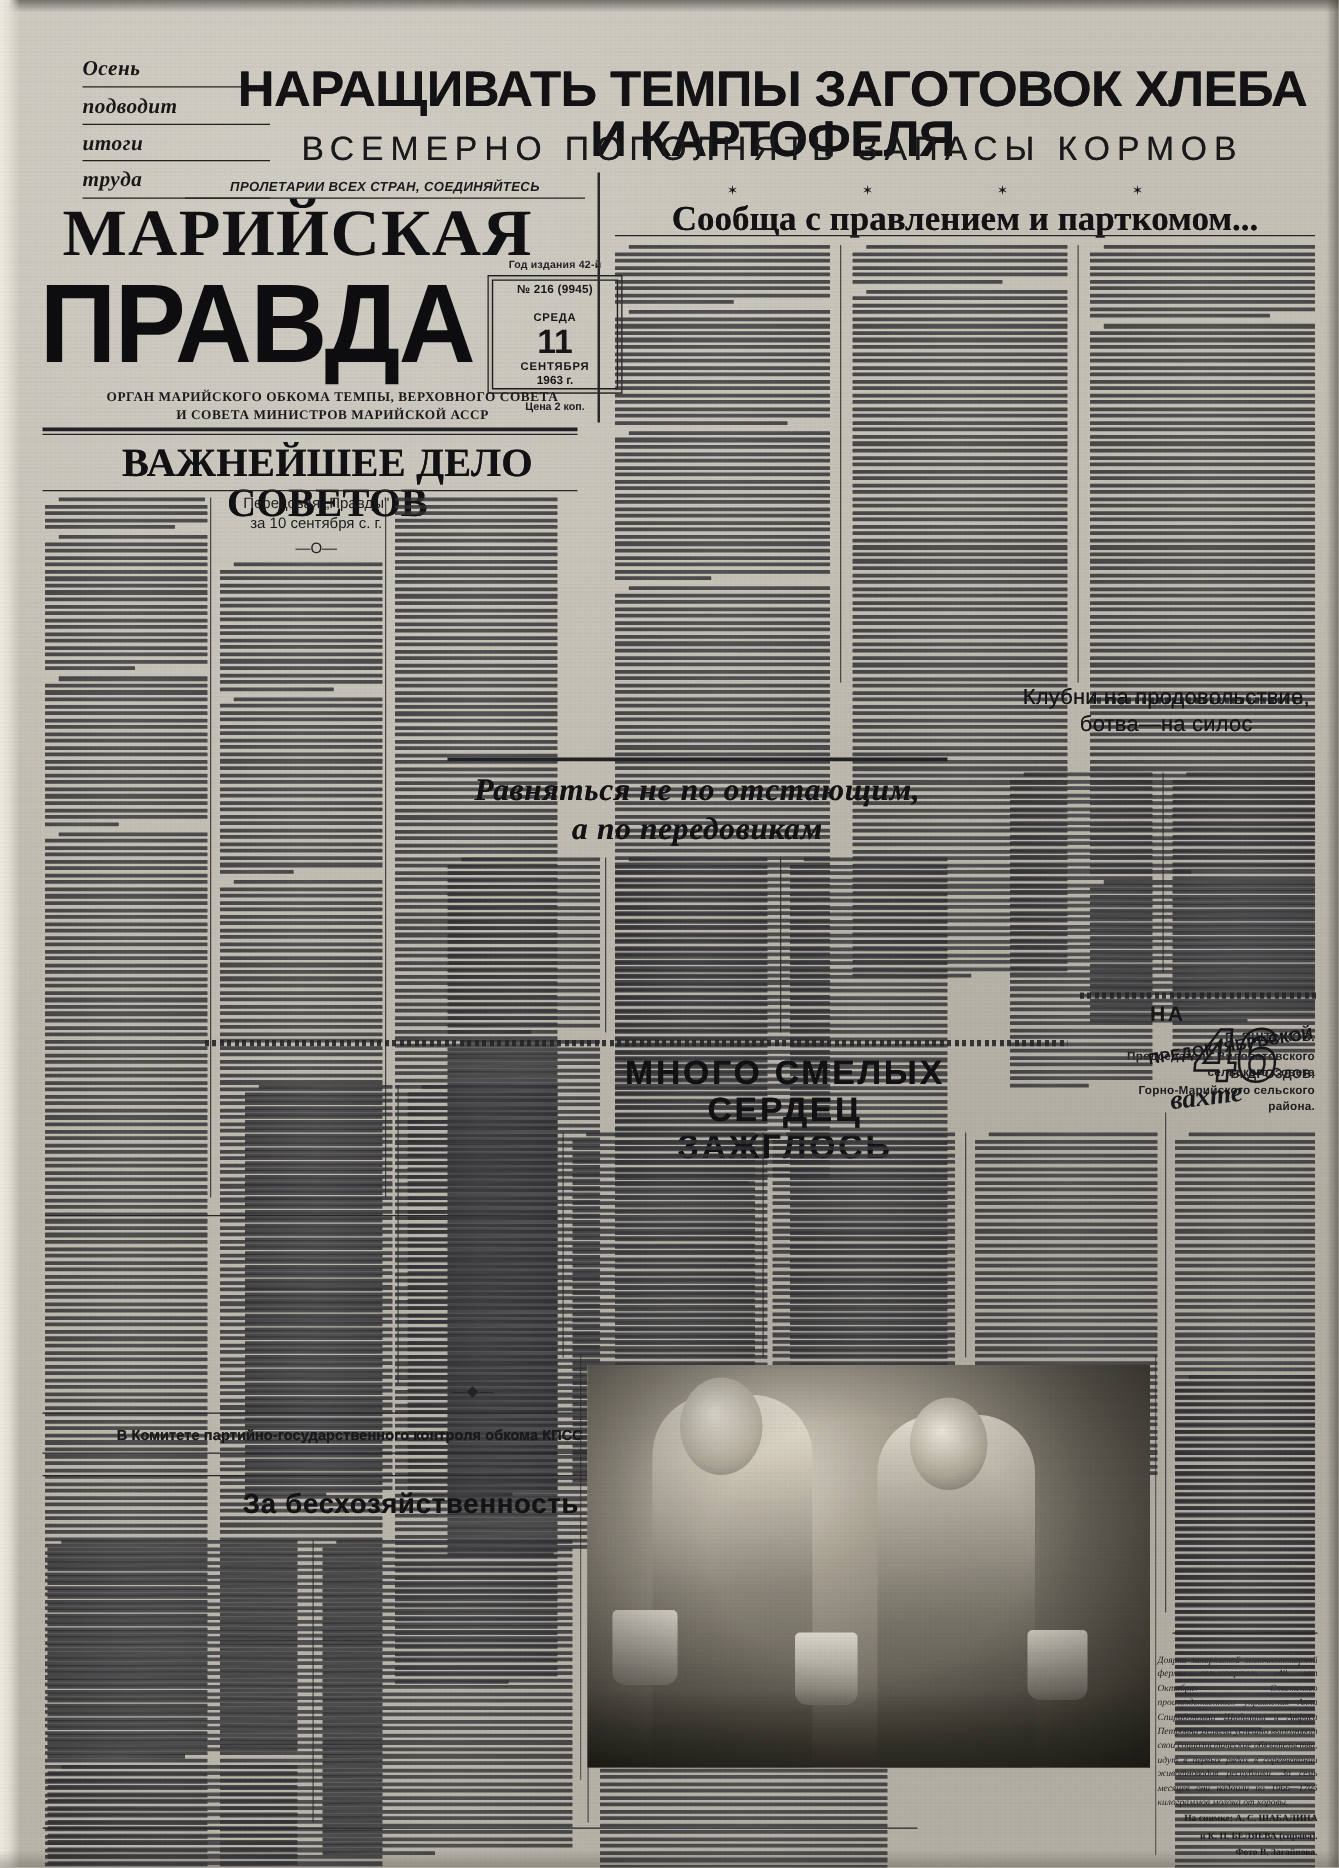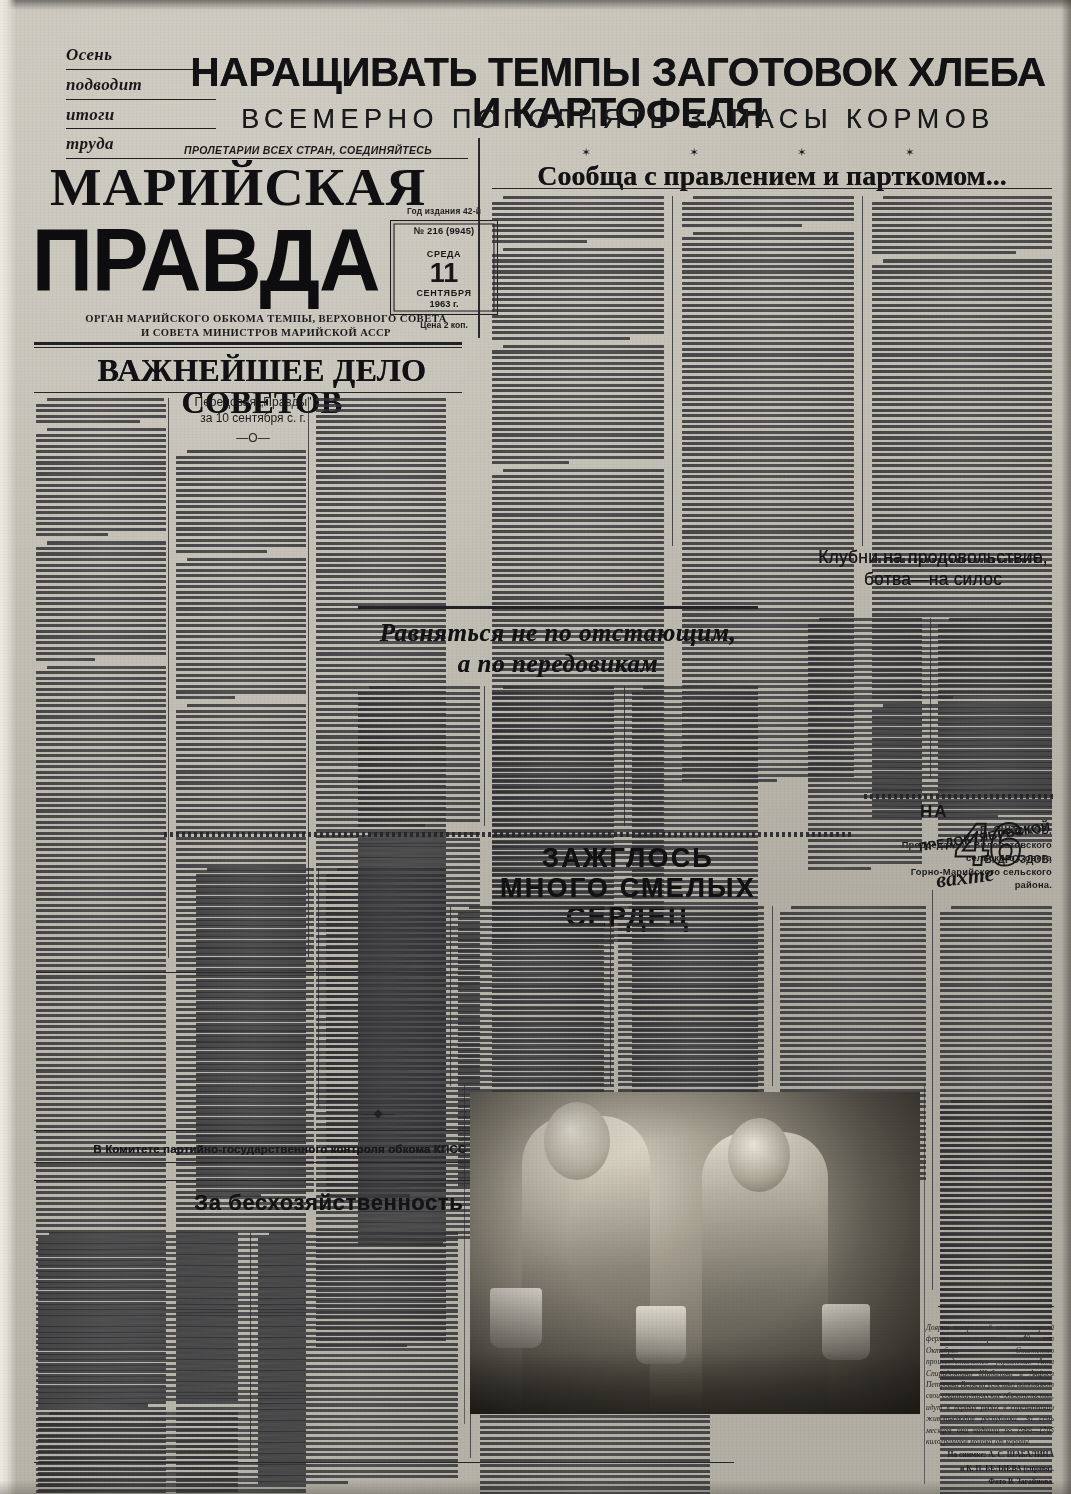--- a/index.html
+++ b/index.html
@@ -1701,22 +1701,22 @@
     <div class="dotrule" style="left:846px;top:784px;width:190px;"></div>
     <div class="vakhta">
       <div class="v46">46</div>
       <div class="vna">НА</div>
       <div class="vtxt1">ПРЕДОКТЯБРЬСКОЙ</div>
       <div class="vtxt2">вахте</div>
     </div>
 
     <div class="dotrule" style="left:146px;top:822px;width:690px;"></div>
     <div class="hl-mnogo blur">
+      <div>МНОГО  СМЕЛЫХ  СЕРДЕЦ</div>
       <div>ЗАЖГЛОСЬ</div>
-      <div>МНОГО  СМЕЛЫХ  СЕРДЕЦ</div>
     </div>
 
     <div class="col" style="left:178px;top:858px;width:118px;">
       <div class="para">
           <div class="ln i"></div>
           <div class="ln"></div>
           <div class="ln"></div>
           <div class="ln"></div>
           <div class="ln"></div>
           <div class="ln"></div>

